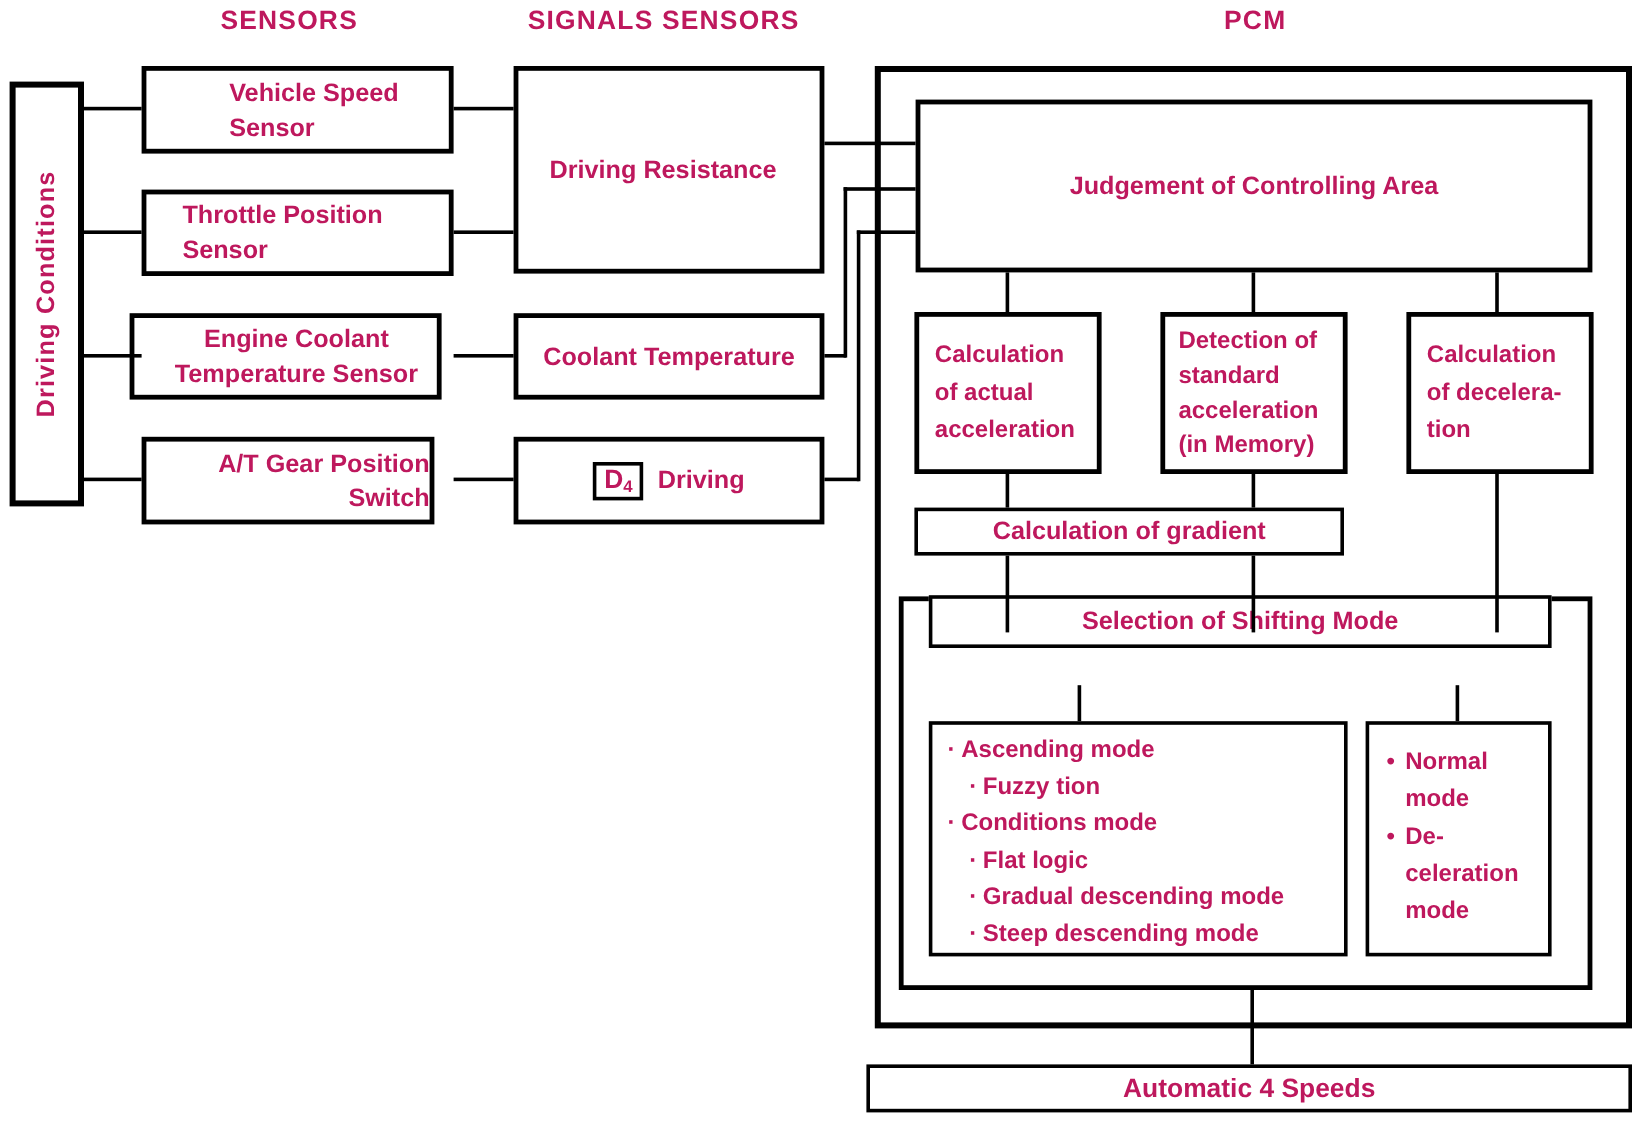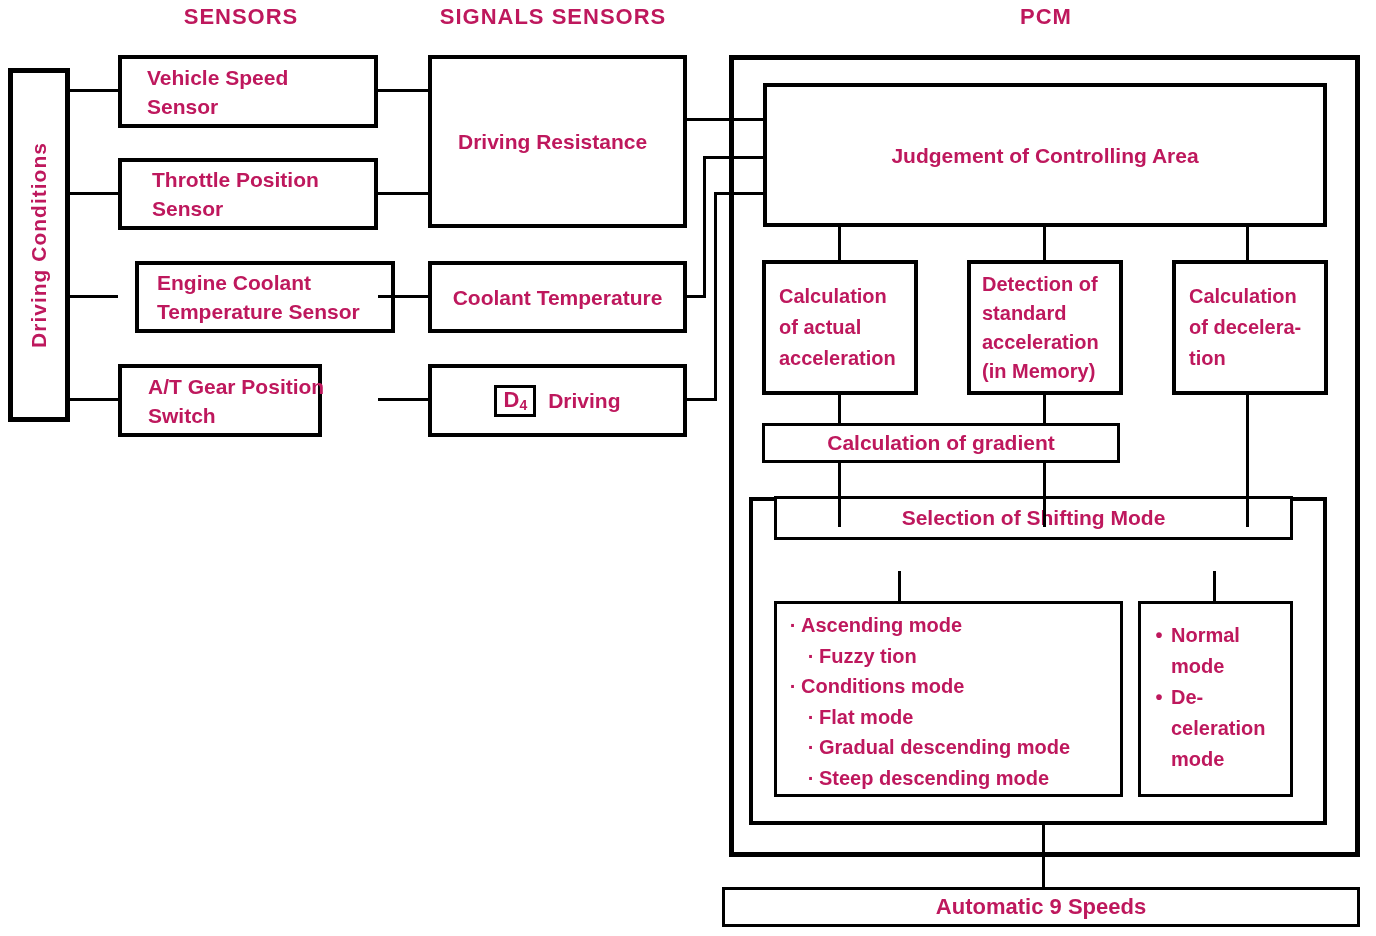--- a/index.html
+++ b/index.html
@@ -34,33 +34,33 @@
 <div id="page">
 
   <div class="hdr" style="left:141px;top:4px;width:200px;">SENSORS</div>
   <div class="hdr" style="left:403px;top:4px;width:300px;">SIGNALS SENSORS</div>
   <div class="hdr" style="left:946px;top:4px;width:200px;">PCM</div>
 
   <div class="box thick" style="left:8px;top:68px;width:62px;height:354px;">
     <div class="vlabel">Driving Conditions</div>
   </div>
 
-  <div class="box" style="left:118px;top:55px;width:260px;height:73px;padding-left:25px;">
+  <div class="box" style="left:118px;top:55px;width:260px;height:73px;padding-left:69px;">
     <div class="ln">Vehicle Speed</div>
     <div class="ln">Sensor</div>
   </div>
   <div class="box" style="left:118px;top:158px;width:260px;height:72px;padding-left:30px;">
     <div class="ln">Throttle Position</div>
     <div class="ln">Sensor</div>
   </div>
-  <div class="box" style="left:135px;top:261px;width:260px;height:72px;padding-left:18px;">
+  <div class="box" style="left:108px;top:261px;width:260px;height:72px;padding-left:18px;text-align:center;">
     <div class="ln">Engine Coolant</div>
     <div class="ln">Temperature Sensor</div>
   </div>
-  <div class="box" style="left:118px;top:364px;width:204px;height:73px;padding-left:26px;">
+  <div class="box" style="left:118px;top:364px;width:244px;height:73px;padding-left:26px;text-align:right;">
     <div class="ln">A/T Gear Position</div>
     <div class="ln">Switch</div>
   </div>
 
   <div class="box" style="left:428px;top:55px;width:259px;height:173px;padding-left:26px;">
     <div class="ln">Driving Resistance</div>
   </div>
   <div class="box center-h" style="left:428px;top:261px;width:259px;height:72px;">
     <div class="ln">Coolant Temperature</div>
   </div>
@@ -115,21 +115,21 @@
     <div class="li lv2">
         <span class="bullet">·</span>
         <span>Fuzzy tion</span>
       </div>
     <div class="li lv1">
         <span class="bullet">·</span>
         <span>Conditions mode</span>
       </div>
     <div class="li lv2">
         <span class="bullet">·</span>
-        <span>Flat mode</span>
+        <span>Flat logic</span>
       </div>
     <div class="li lv2">
         <span class="bullet">·</span>
         <span>Gradual descending mode</span>
       </div>
     <div class="li lv2">
         <span class="bullet">·</span>
         <span>Steep descending mode</span>
       </div>
   </div>
@@ -146,21 +146,21 @@
       <span class="bullet">•</span>
       <span class="lines">
         <span>De-</span>
         <span>celeration</span>
         <span>mode</span>
       </span>
     </div>
   </div>
 
   <div class="box thin center-h" style="left:722px;top:887px;width:638px;height:40px;">
-    <div style="font-size:22px;">Automatic 9 Speeds</div>
+    <div style="font-size:22px;">Automatic 4 Speeds</div>
   </div>
 
   <div class="line" style="left:70px;top:89px;width:48px;height:3px;"></div>
   <div class="line" style="left:70px;top:192px;width:48px;height:3px;"></div>
   <div class="line" style="left:70px;top:295px;width:48px;height:3px;"></div>
   <div class="line" style="left:70px;top:398px;width:48px;height:3px;"></div>
 
   <div class="line" style="left:378px;top:89px;width:50px;height:3px;"></div>
   <div class="line" style="left:378px;top:192px;width:50px;height:3px;"></div>
   <div class="line" style="left:378px;top:295px;width:50px;height:3px;"></div>

